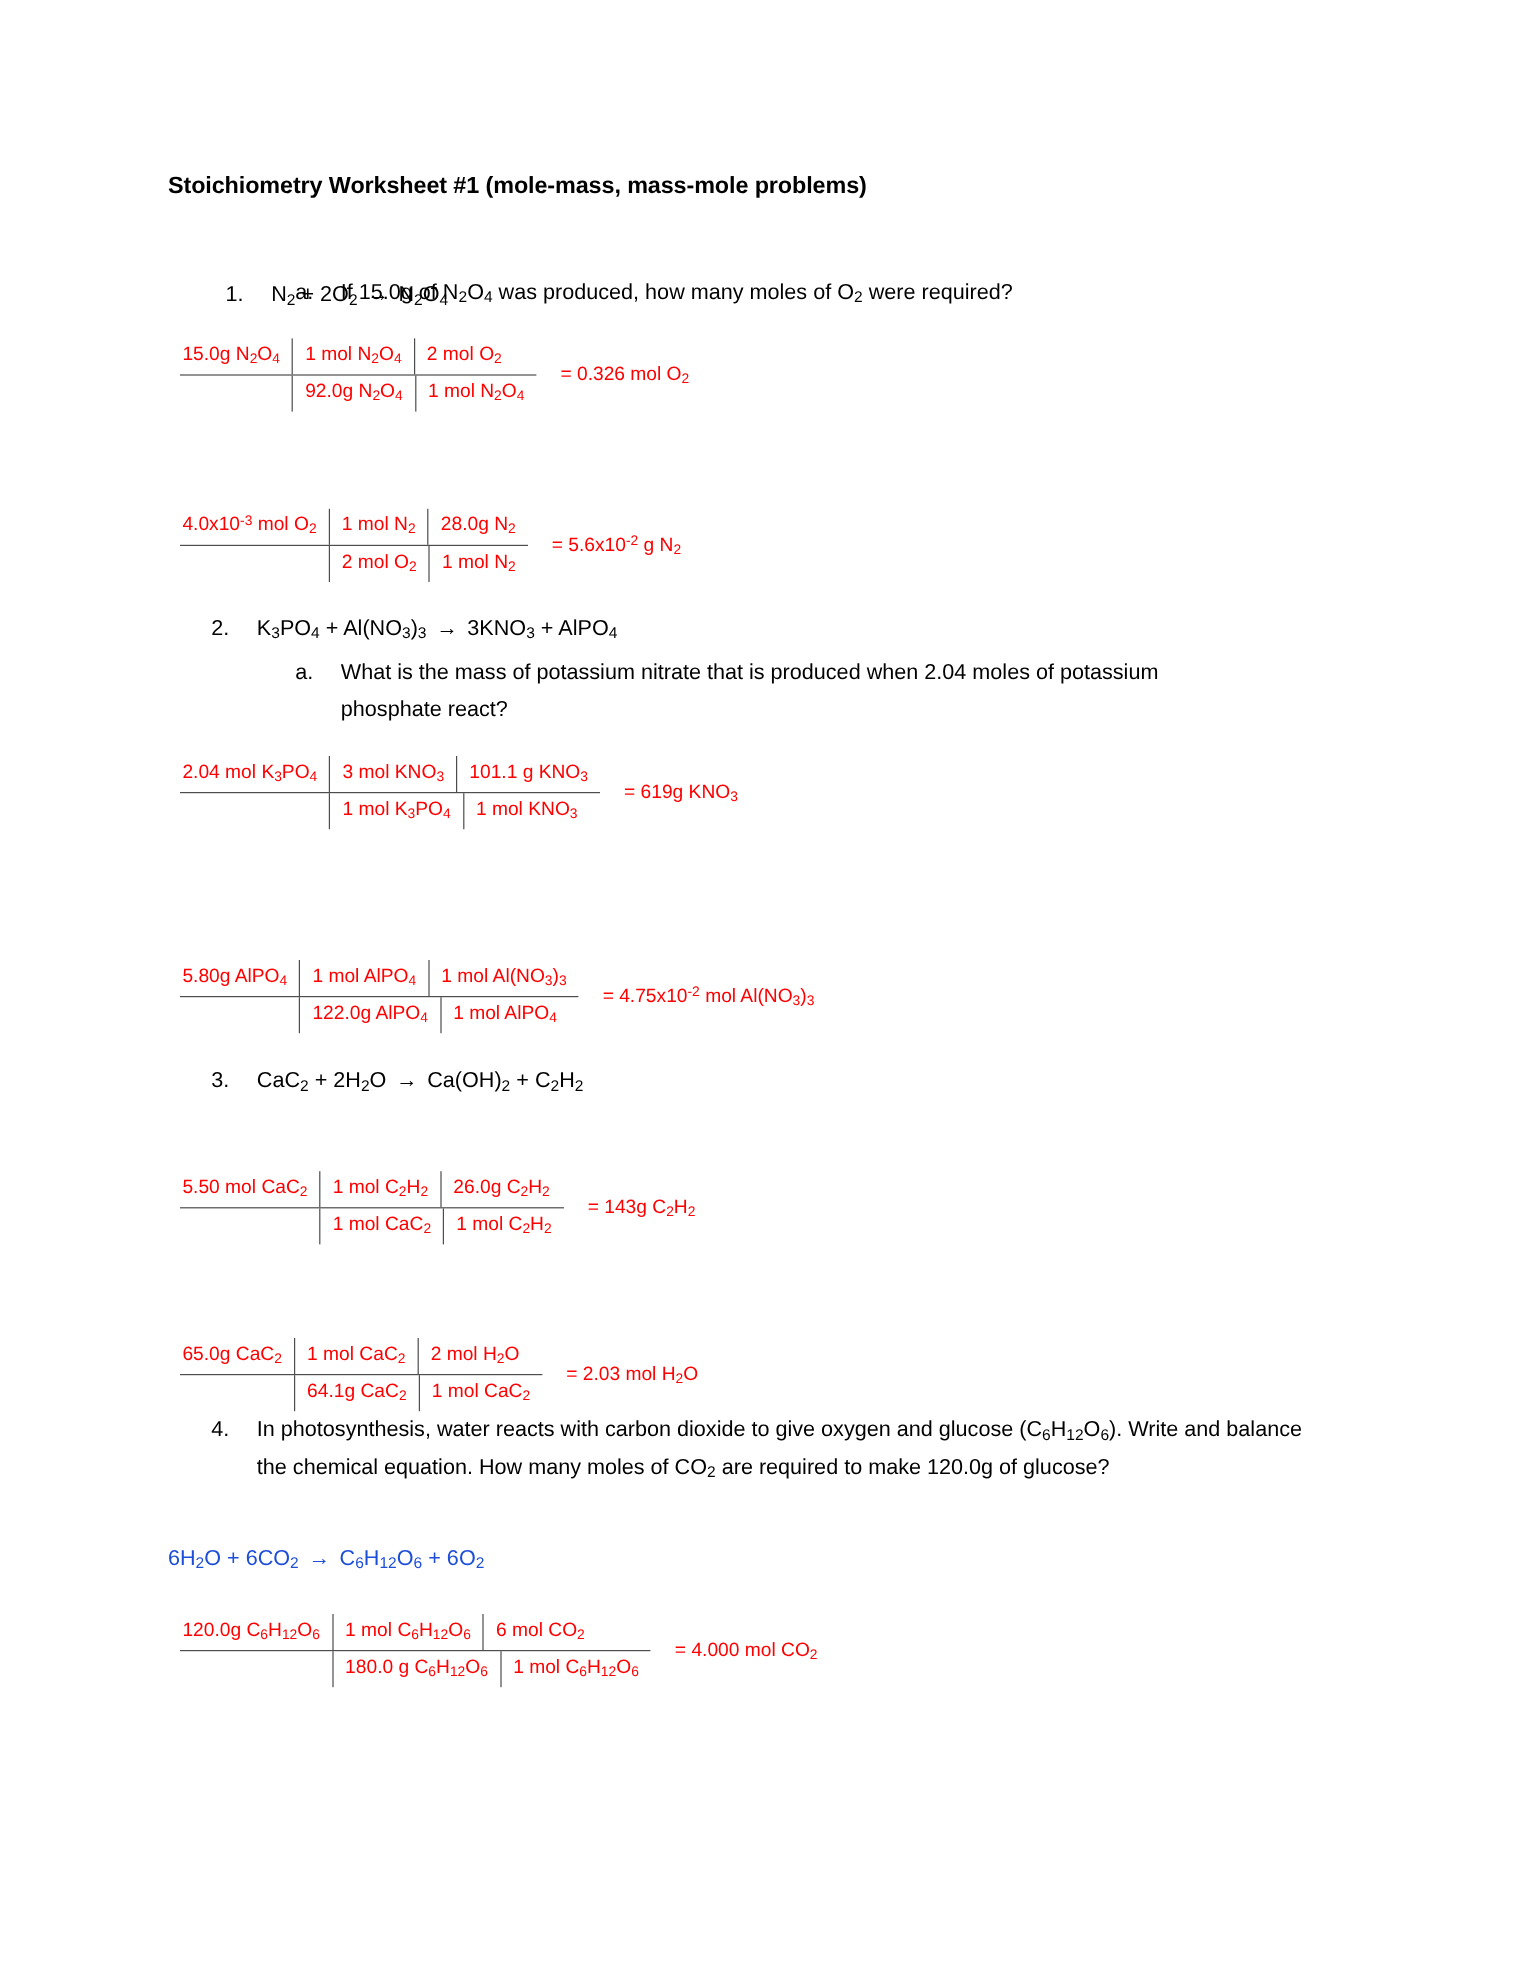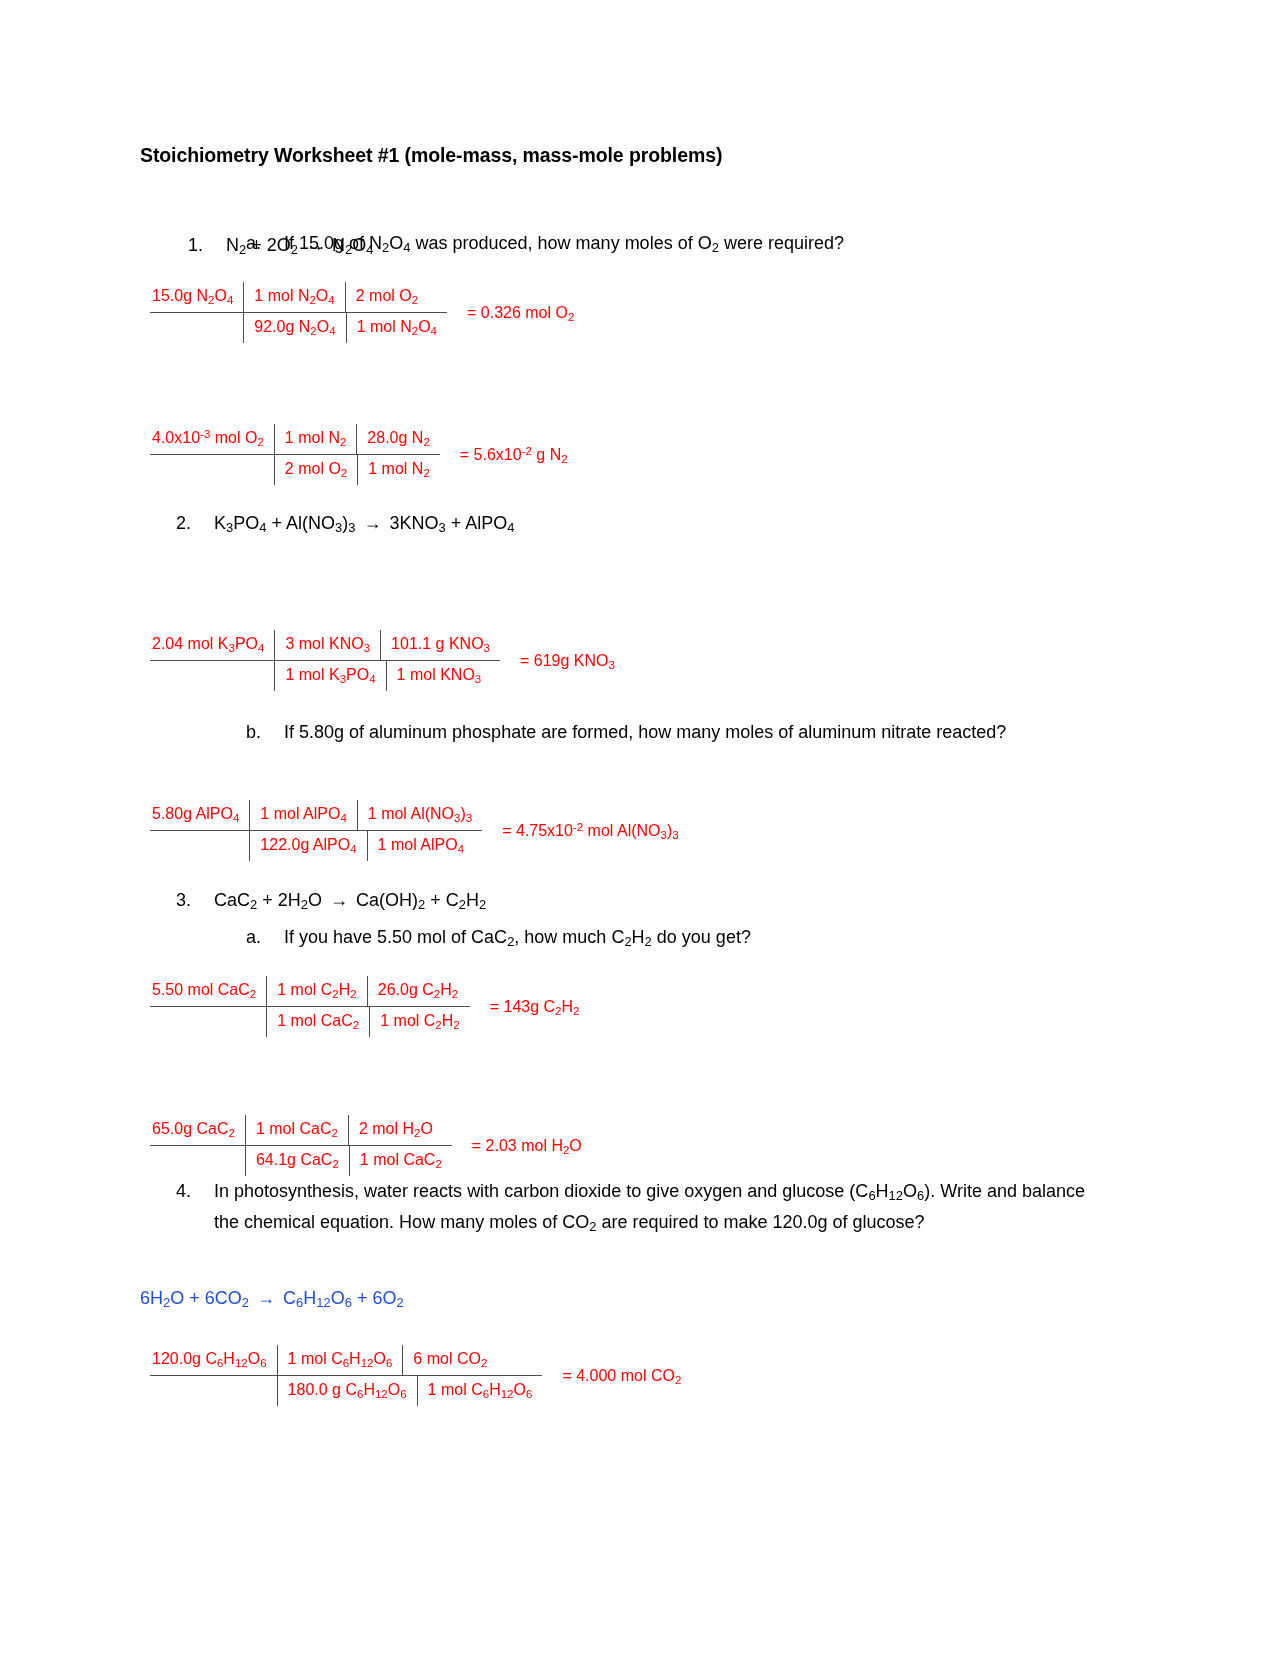--- a/index.html
+++ b/index.html
@@ -172,43 +172,43 @@
         </div>
       </div>
       <div class="dim-result">= 5.6x10<sup>-2</sup> g N<sub>2</sub></div>
     </div>
   </div>
 
   <div class="qnum" style="left:176px; top:513px;">
     <span class="marker">2.</span><span>K<sub>3</sub>PO<sub>4</sub> + Al(NO<sub>3</sub>)<sub>3</sub> <span class="arrow">→</span> 3KNO<sub>3</sub> + AlPO<sub>4</sub></span>
   </div>
 
+  <div class="sub" style="left:246px; top:545px; width:810px;">
+    <span class="marker">a.</span><span class="stext" style="width:760px;">What is the mass of potassium nitrate that is produced when 2.04 moles of potassium phosphate react?</span>
+  </div>
 
   <div class="dim" style="left:150px; top:630px;">
     <div class="dim-inner">
       <div class="dim-grid">
         <div class="dim-row">
           <div class="dim-cell first">2.04 mol K<sub>3</sub>PO<sub>4</sub></div>
           <div class="dim-cell div">3 mol KNO<sub>3</sub></div>
           <div class="dim-cell div">101.1 g KNO<sub>3</sub></div>
         </div>
         <div class="dim-bar"></div>
         <div class="dim-row">
           <div class="dim-cell first empty">2.04 mol K<sub>3</sub>PO<sub>4</sub></div>
           <div class="dim-cell div">1 mol K<sub>3</sub>PO<sub>4</sub></div>
           <div class="dim-cell div">1 mol KNO<sub>3</sub></div>
         </div>
       </div>
       <div class="dim-result">= 619g KNO<sub>3</sub></div>
     </div>
   </div>
 
-  <div class="sub" style="left:246px; top:717px; width:810px;">
-    <span class="marker">b.</span><span class="stext" style="width:740px;">If 5.80g of aluminum phosphate are formed, how many moles of aluminum nitrate reacted?</span>
-  </div>
 
   <div class="dim" style="left:150px; top:800px;">
     <div class="dim-inner">
       <div class="dim-grid">
         <div class="dim-row">
           <div class="dim-cell first">5.80g AlPO<sub>4</sub></div>
           <div class="dim-cell div">1 mol AlPO<sub>4</sub></div>
           <div class="dim-cell div">1 mol Al(NO<sub>3</sub>)<sub>3</sub></div>
         </div>
         <div class="dim-bar"></div>
@@ -219,23 +219,20 @@
         </div>
       </div>
       <div class="dim-result">= 4.75x10<sup>-2</sup> mol Al(NO<sub>3</sub>)<sub>3</sub></div>
     </div>
   </div>
 
   <div class="qnum" style="left:176px; top:890px;">
     <span class="marker">3.</span><span>CaC<sub>2</sub> + 2H<sub>2</sub>O <span class="arrow">→</span> Ca(OH)<sub>2</sub> + C<sub>2</sub>H<sub>2</sub></span>
   </div>
 
-  <div class="sub" style="left:246px; top:922px; width:810px;">
-    <span class="marker">a.</span><span class="stext">If you have 5.50 mol of CaC<sub>2</sub>, how much C<sub>2</sub>H<sub>2</sub> do you get?</span>
-  </div>
 
   <div class="dim" style="left:150px; top:976px;">
     <div class="dim-inner">
       <div class="dim-grid">
         <div class="dim-row">
           <div class="dim-cell first">5.50 mol CaC<sub>2</sub></div>
           <div class="dim-cell div">1 mol C<sub>2</sub>H<sub>2</sub></div>
           <div class="dim-cell div">26.0g C<sub>2</sub>H<sub>2</sub></div>
         </div>
         <div class="dim-bar"></div>

